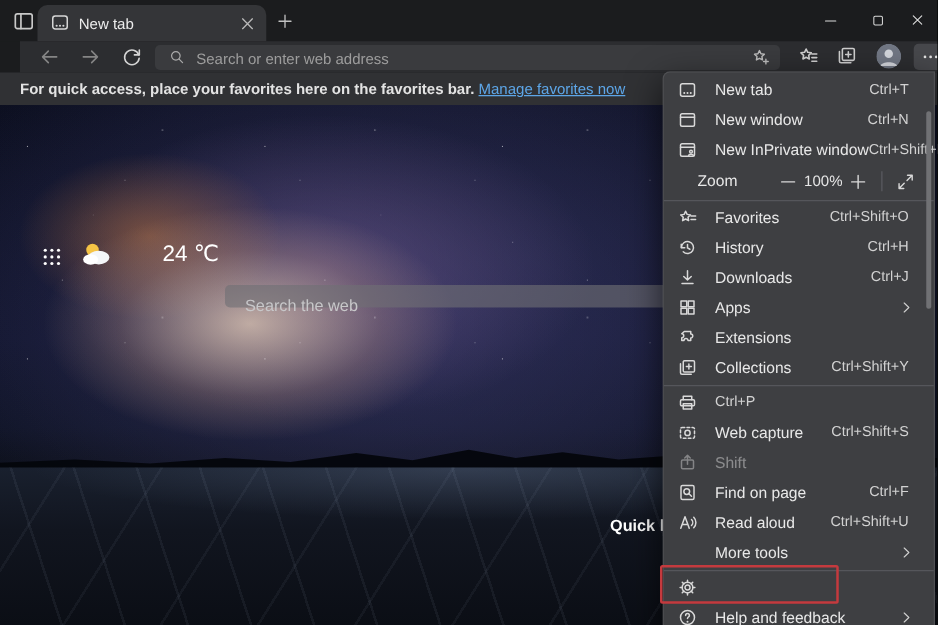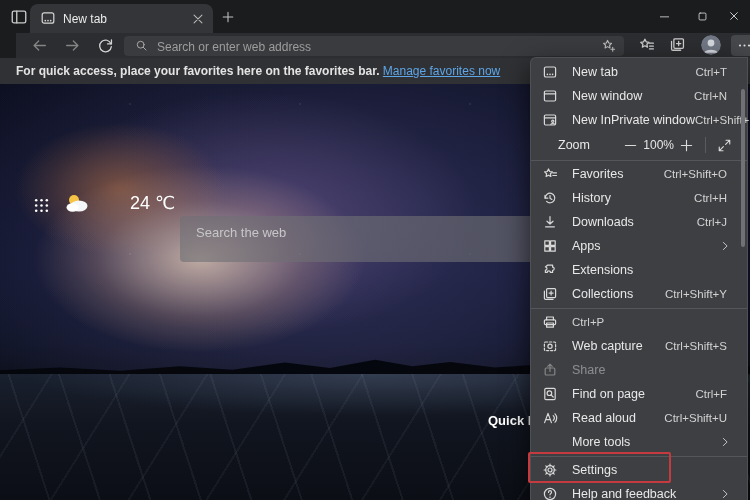--- a/index.html
+++ b/index.html
@@ -64,21 +64,21 @@
   #flats { position:absolute; left:0; top:290px; width:750px; height:126px;
     background:
       radial-gradient(ellipse 500px 60px at 375px 0px, rgba(130,150,185,0.25), transparent 70%),
       repeating-linear-gradient(72deg, transparent 0 46px, rgba(170,185,210,0.07) 46px 48px),
       repeating-linear-gradient(-58deg, transparent 0 64px, rgba(170,185,210,0.06) 64px 66px),
       linear-gradient(to bottom,#19202e 0%,#11151f 40%,#0b0e15 100%); }
   #launcher { position:absolute; left:33px; top:113px; width:17px; height:17px; color:#fff; }
   #weather { position:absolute; left:64px; top:108px; display:flex; align-items:center; gap:8px; }
   #weather .w-ic { width:28px; height:22px; }
   #weather .temp { font-size:18px; color:#fff;margin-left:30px; }
-  #page-search { position:absolute; left:180px; top:132px; width:360px; height:46px; background:rgba(112,112,116,0.62); border-radius:4px;padding-left:28px; }
+  #page-search { position:absolute; left:180px; top:144px; width:360px; height:18px; background:rgba(112,112,116,0.62); border-radius:4px;padding-left:28px; }
   #page-search .ph { position:absolute; left:16px; top:9px; font-size:13px; color:#c7c7c9; }
   #quicklinks { position:absolute; left:488px; top:329px; font-size:13px; font-weight:700; color:#fff; white-space:nowrap; }
 
   
   #menu { position:absolute; left:530px; top:57px; width:218px; height:460px; background:#3e3f42; border:1px solid rgba(255,255,255,0.09); border-radius:6px 0 0 6px; box-shadow:0 10px 28px rgba(0,0,0,.65); padding-top:2px; z-index:50; }
   .menu-item { position:relative; display:flex; align-items:center; height:24px; padding:0 14px 0 11px; font-size:12.5px; color:#e8e8e8; }
   .mi-icon { width:16px; height:16px; margin-right:14px; flex:0 0 16px; color:#d9d9d9; }
   .mi-label { flex:1; white-space:nowrap; }
   .mi-shortcut { font-size:11.5px; color:#d2d2d2; margin-right:6px; white-space:nowrap; }
   .mi-arrow { width:12px; height:12px; color:#cfcfcf; margin-right:2px; }
@@ -392,21 +392,21 @@
           <span class="mi-label">Web capture</span>
           <span class="mi-shortcut">Ctrl+Shift+S</span>
         </div>
         <div class="menu-item disabled">
           <span class="mi-icon">
             <svg viewBox="0 0 16 16" fill="none" stroke="currentColor" stroke-width="1.2" stroke-linecap="round" stroke-linejoin="round">
               <rect x="3.2" y="6" width="9.6" height="7" rx="1"></rect>
               <path d="M8 9.4V2.4M5.8 4.4L8 2.2l2.2 2.2"></path>
             </svg>
           </span>
-          <span class="mi-label">Share</span>
+          <span class="mi-label">Shift</span>
         </div>
         <div class="menu-item">
           <span class="mi-icon">
             <svg viewBox="0 0 16 16" fill="none" stroke="currentColor" stroke-width="1.2" stroke-linecap="round" stroke-linejoin="round">
               <rect x="2.8" y="2.4" width="10.4" height="11.2" rx="1.2"></rect>
               <circle cx="7.4" cy="7.2" r="2.3"></circle>
               <path d="M9 8.8l2.2 2.2"></path>
             </svg>
           </span>
           <span class="mi-label">Find on page</span>
@@ -433,21 +433,20 @@
         </div>
         <div class="menu-sep"></div>
         <div class="menu-item">
           <span class="mi-icon">
             <svg viewBox="0 0 16 16" fill="none" stroke="currentColor" stroke-width="1.2" stroke-linecap="round" stroke-linejoin="round">
               <circle cx="8" cy="8" r="2"></circle>
               <circle cx="8" cy="8" r="4.3"></circle>
               <path d="M8 2.1v1.8M8 12.1v1.8M2.1 8h1.8M12.1 8h1.8M3.8 3.8l1.3 1.3M10.9 10.9l1.3 1.3M12.2 3.8l-1.3 1.3M5.1 10.9l-1.3 1.3"></path>
             </svg>
           </span>
-          <span class="mi-label">Settings</span>
         </div>
         <div class="menu-item">
           <span class="mi-icon">
             <svg viewBox="0 0 16 16" fill="none" stroke="currentColor" stroke-width="1.2" stroke-linecap="round" stroke-linejoin="round">
               <circle cx="8" cy="8" r="5.6"></circle>
               <path d="M6.5 6.4c0-1 .7-1.7 1.5-1.7s1.5.7 1.5 1.6c0 1.3-1.5 1.3-1.5 2.5"></path>
               <path stroke-width="1.6" d="M8 11.3h.01"></path>
             </svg>
           </span>
           <span class="mi-label">Help and feedback</span>

